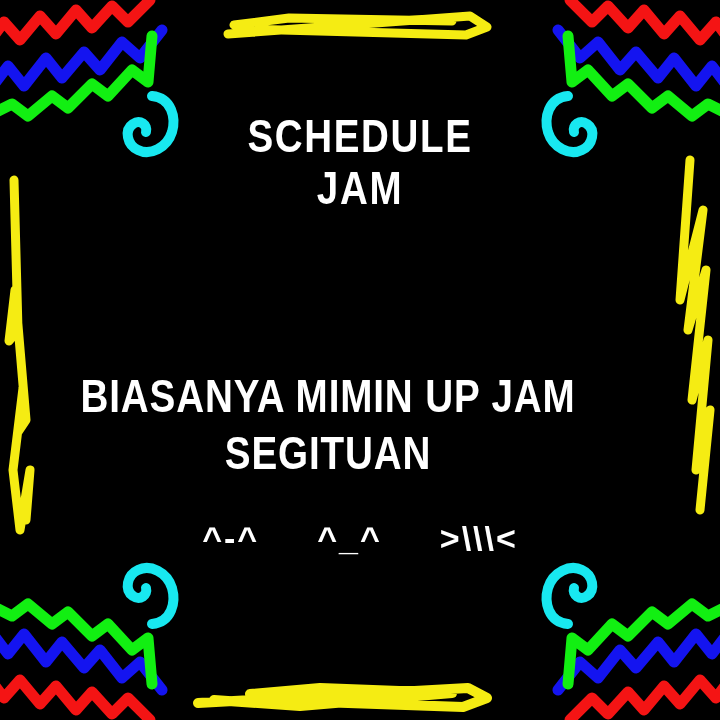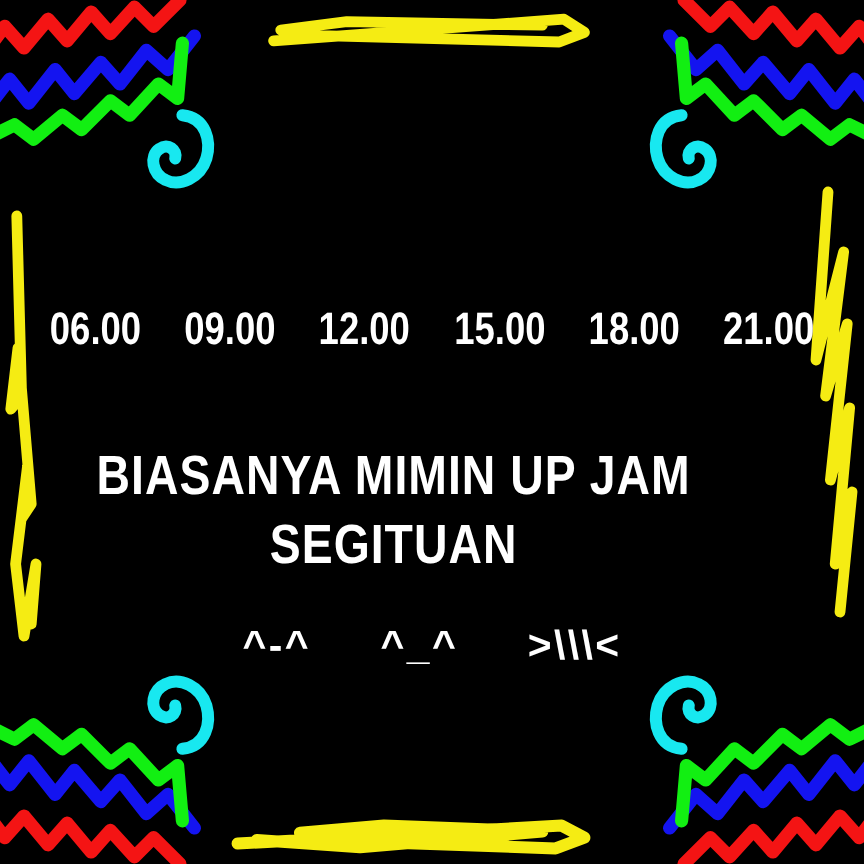--- a/index.html
+++ b/index.html
@@ -147,29 +147,25 @@
     <path fill="none" stroke="#f5ec13" stroke-width="10" stroke-linecap="round" stroke-linejoin="round" d="M 198 703 L 468 688 L 487 698 L 463 707 L 262 700 L 250 694
          L 320 688 L 452 693 L 300 706 L 214 700"></path>
     <path fill="none" stroke="#f5ec13" stroke-width="9" stroke-linecap="round" stroke-linejoin="round" d="M 14 180 L 18 330 L 9 341 L 15 290 L 26 420 L 18 432 L 23 388
          L 13 470 L 20 530 L 30 470 L 26 520"></path>
     <path fill="none" stroke="#f5ec13" stroke-width="9" stroke-linecap="round" stroke-linejoin="round" d="M 690 160 L 680 300 L 703 210 L 688 330 L 706 270 L 692 400
          L 708 340 L 696 470 L 710 410 L 700 510"></path>
   </svg>
 
   <div id="content-layer">
 
+    <div class="title-block">
+      <div class="title-line">SCHEDULE</div>
+      <div class="title-line">JAM</div>
+    </div>
 
-    <div class="times-row">
-      <span class="time-chip">06.00</span>
-      <span class="time-chip">09.00</span>
-      <span class="time-chip">12.00</span>
-      <span class="time-chip">15.00</span>
-      <span class="time-chip">18.00</span>
-      <span class="time-chip">21.00</span>
-    </div>
 
     <div class="message-block">
       <div class="message-line">BIASANYA MIMIN UP JAM</div>
       <div class="message-line">SEGITUAN</div>
     </div>
 
     <div class="kaomoji-row">
       <span class="kaomoji">^-^</span>
       <span class="kaomoji">^_^</span>
       <span class="kaomoji">&gt;\\\&lt;</span>

